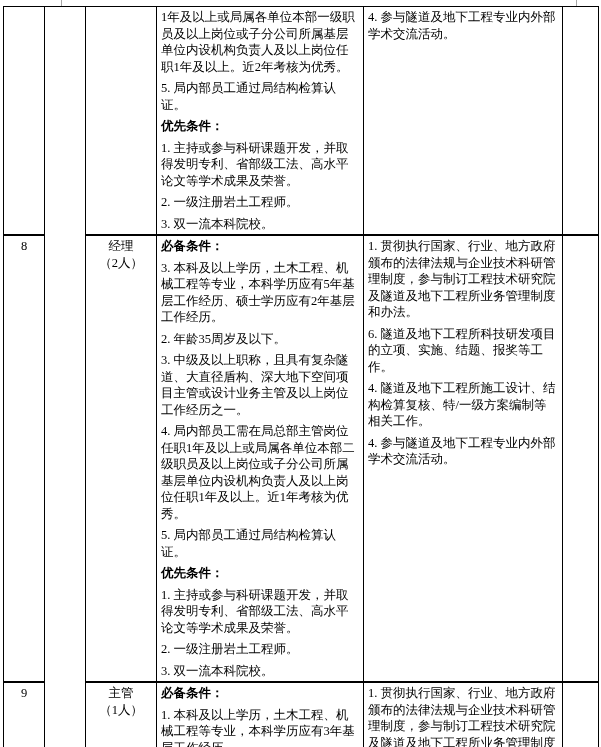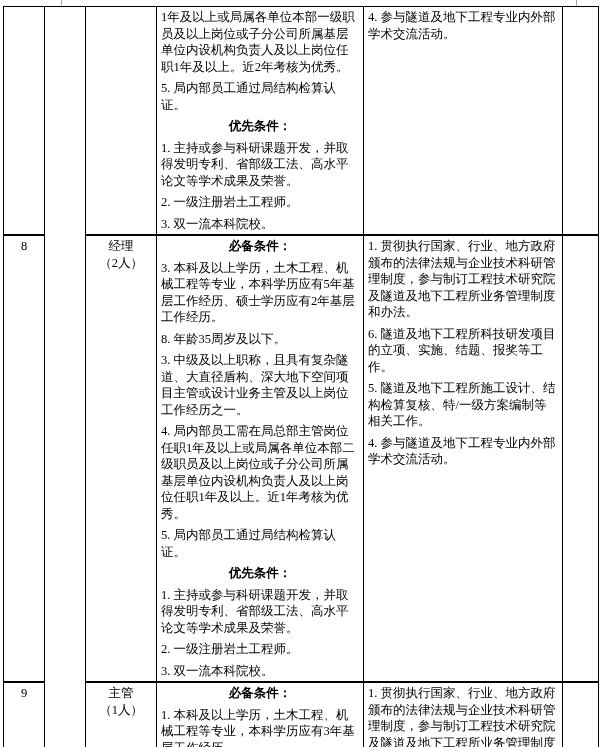--- a/index.html
+++ b/index.html
@@ -58,21 +58,21 @@
     vertical-align: middle;
     line-height: 17px;
     font-family: Liberation Serif, serif;
   }
   td.c-req  { padding: 2px 4px 2px 5px; }
   td.c-duty { padding: 2px 4px 2px 6px; }
   td.mid    { vertical-align: middle; }
 
   .para { margin: 0 0 5px 0; }
   .para:last-child { margin-bottom: 0; }
-  .para.bold { font-weight: bold; text-align: center; }
+  .para.bold { font-weight: bold; }
 </style>
 </head>
 <body>
 
 <div class="screen">
   <div class="stub stub-left"></div>
   <div class="stub stub-right"></div>
 
   <table class="jobs">
     <colgroup>
@@ -104,33 +104,33 @@
 
       <tr class="r2">
         <td class="c-num">8</td>
         <td class="c-title">
           <div>经理</div>
           <div>（2人）</div>
         </td>
         <td class="c-req">
             <p class="para bold">必备条件：</p>
             <p class="para">3. 本科及以上学历，土木工程、机械工程等专业，本科学历应有5年基层工作经历、硕士学历应有2年基层工作经历。</p>
-            <p class="para">8. 年龄35周岁及以下。</p>
+            <p class="para">2. 年龄35周岁及以下。</p>
             <p class="para">3. 中级及以上职称，且具有复杂隧道、大直径盾构、深大地下空间项目主管或设计业务主管及以上岗位工作经历之一。</p>
             <p class="para">4. 局内部员工需在局总部主管岗位任职1年及以上或局属各单位本部二级职员及以上岗位或子分公司所属基层单位内设机构负责人及以上岗位任职1年及以上。近1年考核为优秀。</p>
             <p class="para">5. 局内部员工通过局结构检算认证。</p>
             <p class="para bold">优先条件：</p>
             <p class="para">1. 主持或参与科研课题开发，并取得发明专利、省部级工法、高水平论文等学术成果及荣誉。</p>
             <p class="para">2. 一级注册岩土工程师。</p>
             <p class="para">3. 双一流本科院校。</p>
           </td>
         <td class="c-duty mid">
             <p class="para">1. 贯彻执行国家、行业、地方政府颁布的法律法规与企业技术科研管理制度，参与制订工程技术研究院及隧道及地下工程所业务管理制度和办法。</p>
             <p class="para">6. 隧道及地下工程所科技研发项目的立项、实施、结题、报奖等工作。</p>
-            <p class="para">5. 隧道及地下工程所施工设计、结构检算复核、特/一级方案编制等相关工作。</p>
+            <p class="para">4. 隧道及地下工程所施工设计、结构检算复核、特/一级方案编制等相关工作。</p>
             <p class="para">4. 参与隧道及地下工程专业内外部学术交流活动。</p>
           </td>
         <td class="c-end"></td>
       </tr>
 
       <tr class="r3">
         <td class="c-num">9</td>
         <td class="c-title">
           <div>主管</div>
           <div>（1人）</div>

